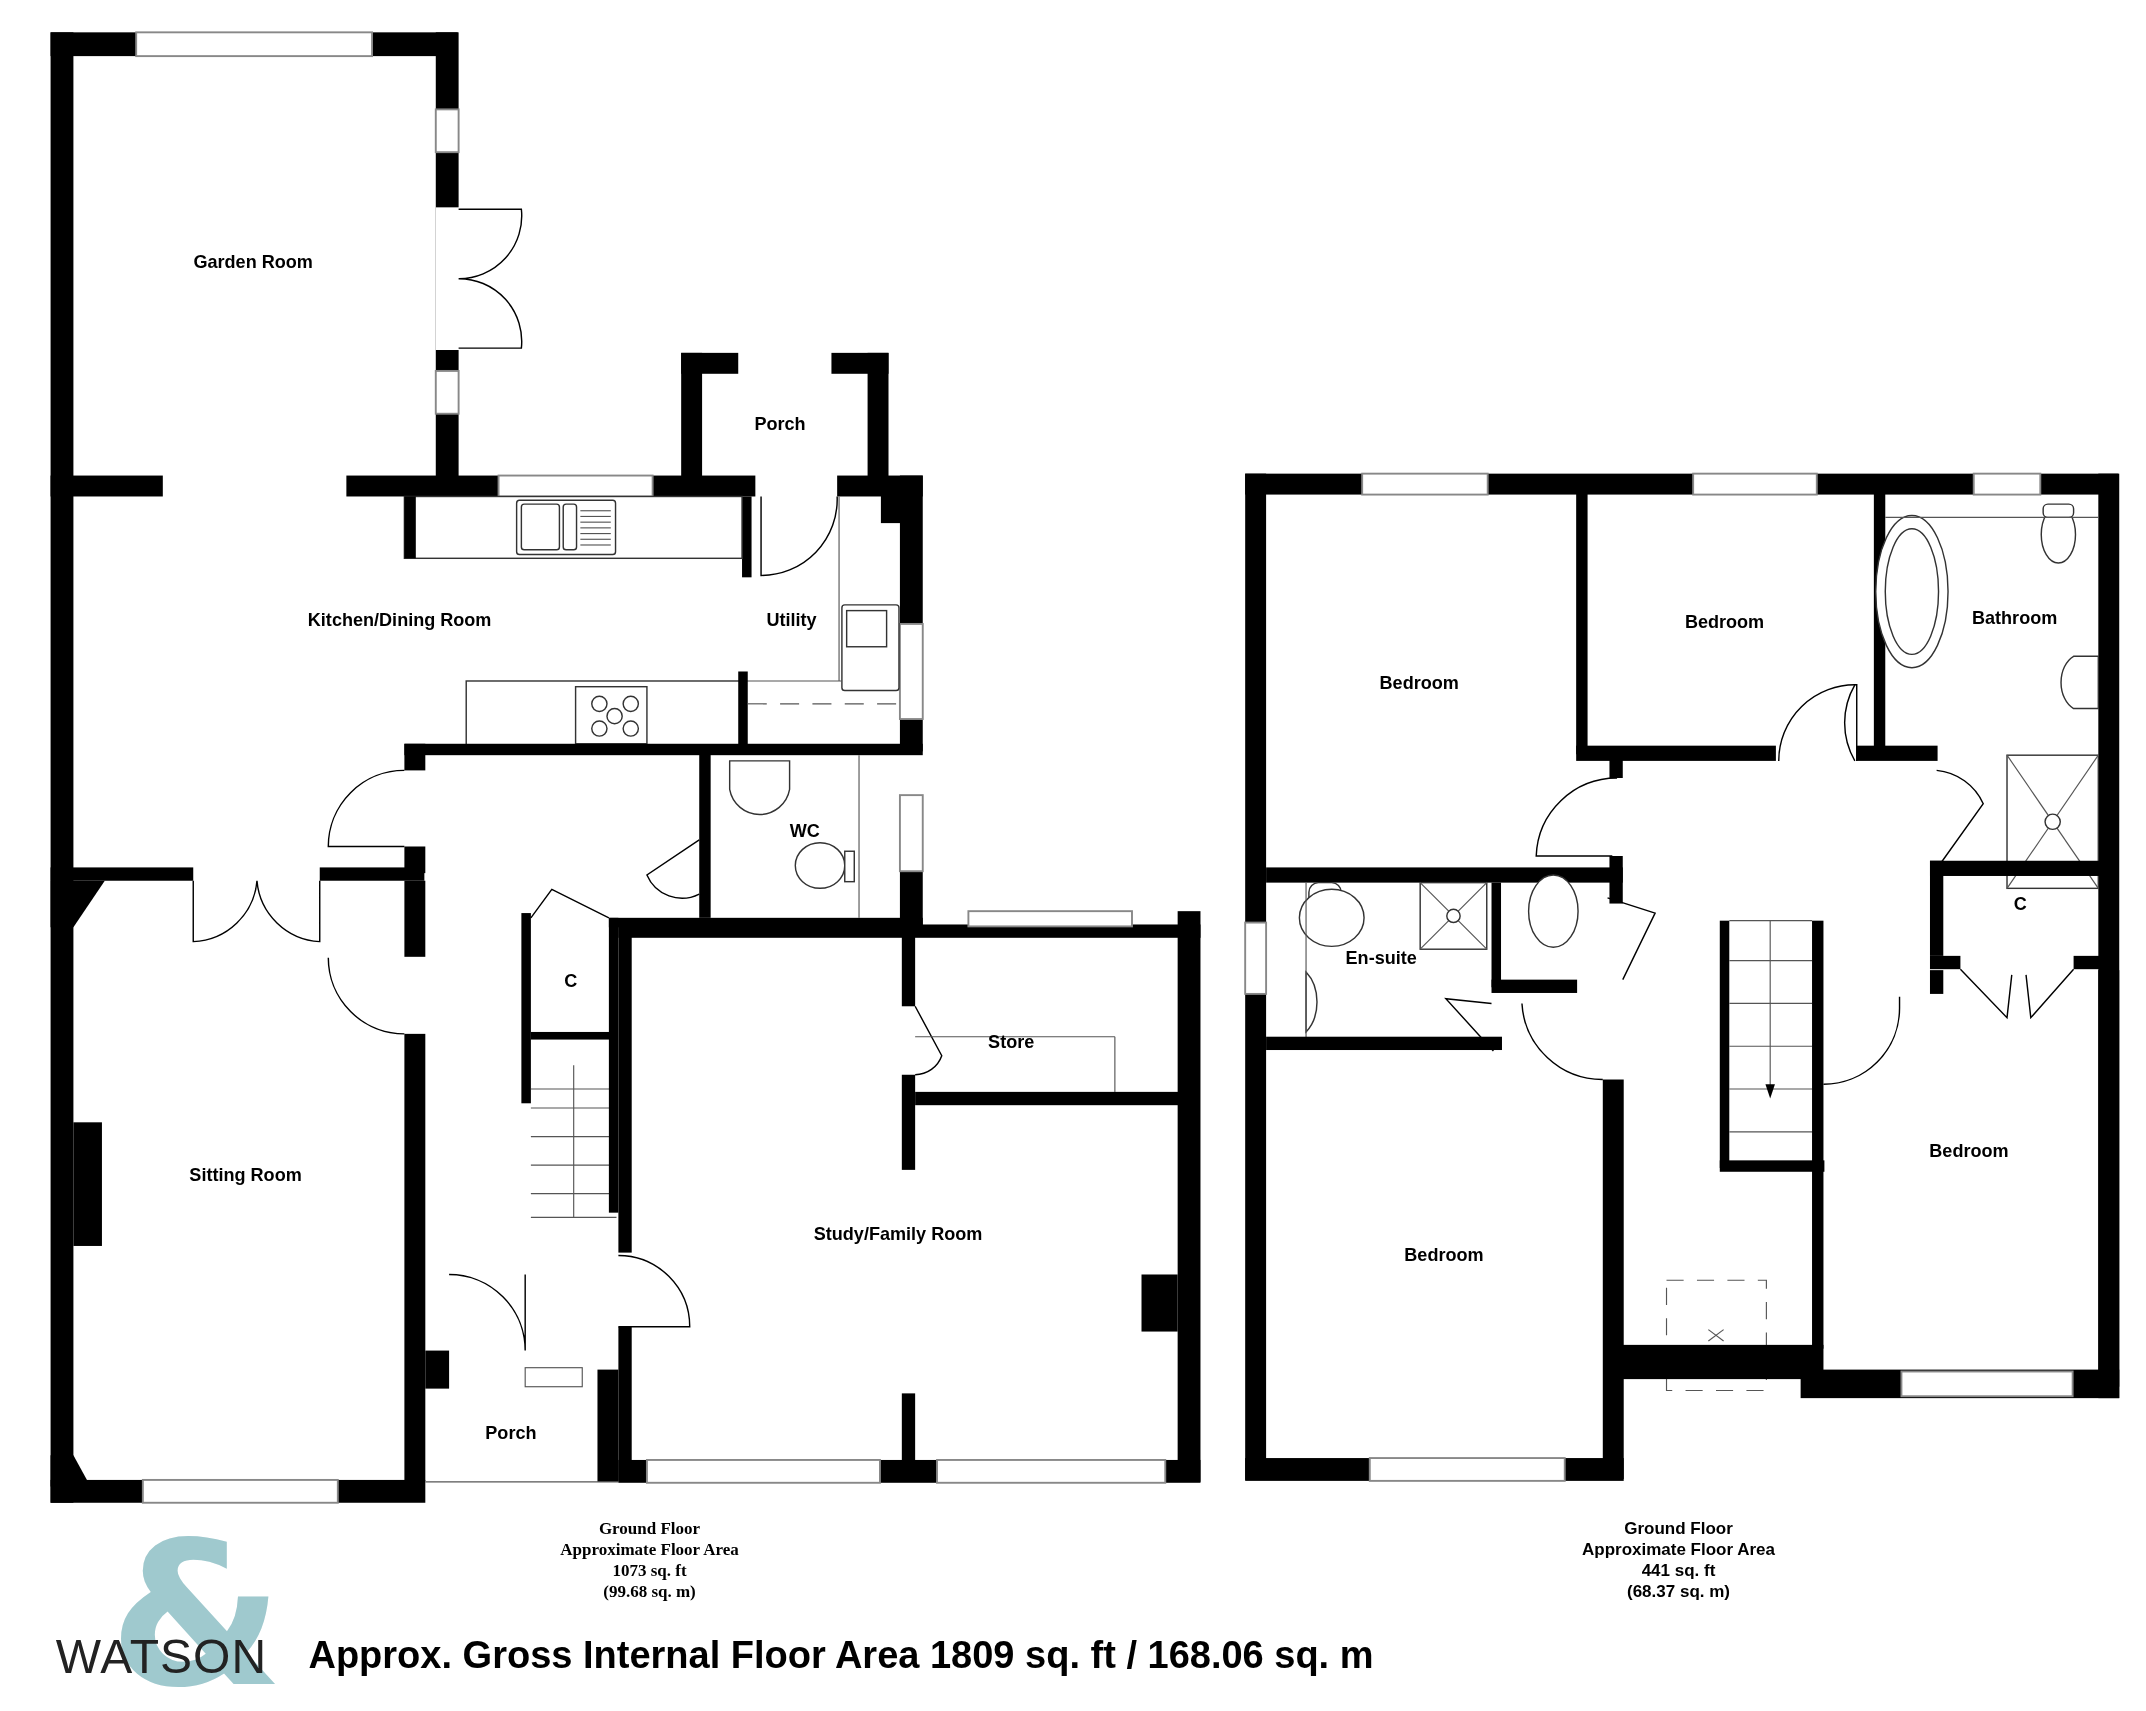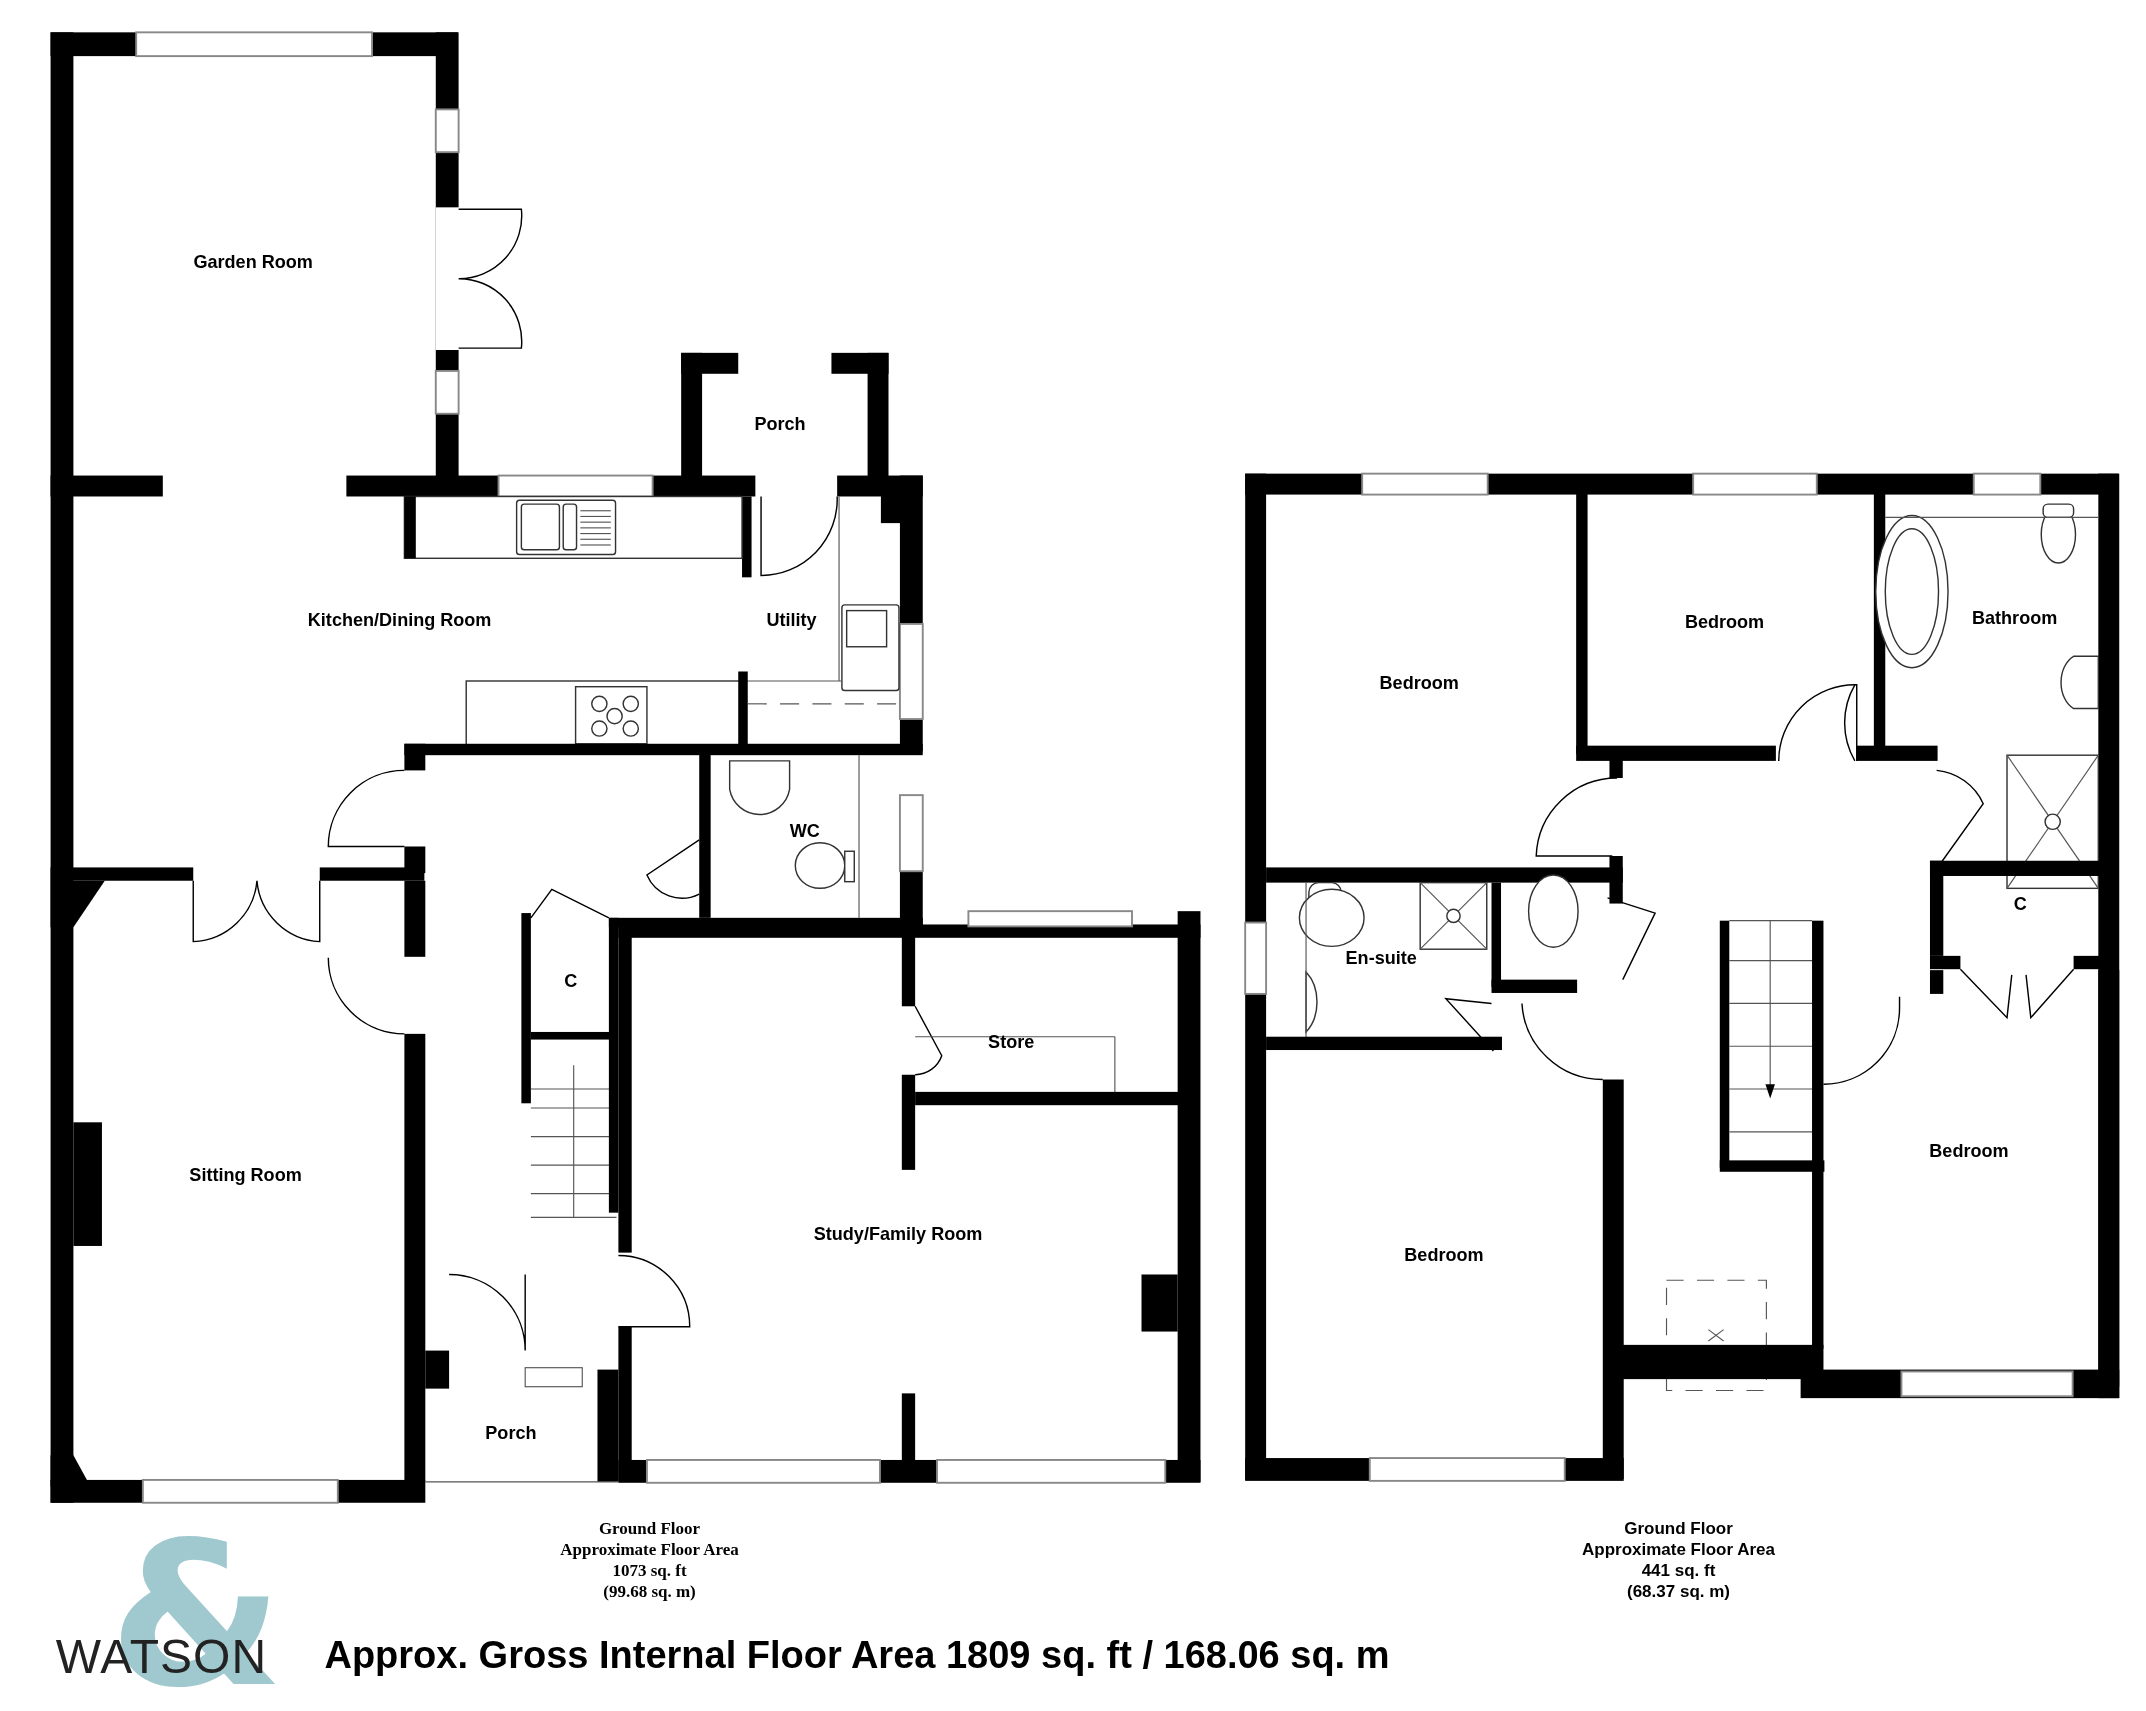--- a/index.html
+++ b/index.html
@@ -5,21 +5,21 @@
   html,body{margin:0;padding:0;background:#fff;}
   body{width:2147px;height:1712px;position:relative;overflow:hidden;font-family:"Liberation Sans",sans-serif;}
   svg{position:absolute;left:0;top:0;}
   .wall{fill:#000;}
   .win{fill:#fff;stroke:#888;stroke-width:2;}
   .line{fill:none;stroke:#000;stroke-width:1.5;}
   .thin{fill:none;stroke:#555;stroke-width:1.2;}
   .fx{fill:#fff;stroke:#333;stroke-width:1.5;}
   .room-label{font-family:"Liberation Sans",sans-serif;font-weight:bold;font-size:19px;fill:#000;text-anchor:middle;}
   .caption{position:absolute;text-align:center;font-weight:bold;font-size:17px;line-height:21px;color:#000;font-family:"Liberation Sans",sans-serif;}
-  .total{position:absolute;left:16px;width:1682px;top:1634px;text-align:center;font-weight:bold;font-size:38px;color:#000;font-family:"Liberation Sans",sans-serif;}
+  .total{position:absolute;left:0;width:1682px;top:1634px;text-align:center;font-weight:bold;font-size:38px;color:#000;font-family:"Liberation Sans",sans-serif;}
   .logo{position:absolute;left:52px;top:1541px;width:228px;height:152px;}
   .logo .amp{position:absolute;left:57px;top:-21px;font-size:200px;line-height:190px;color:#9fc9ce;font-family:"DejaVu Sans",sans-serif;font-weight:bold;}
   .logo .l1,.logo .l2{position:absolute;left:3.8px;font-size:48px;letter-spacing:1px;color:#222;font-family:"Liberation Sans",sans-serif;}
   .logo .l1{top:38px;}
   .logo .l2{top:88px;}
 </style>
 </head>
 <body>
 
 <svg width="2147" height="1712" viewBox="0 0 2257 1800" xmlns="http://www.w3.org/2000/svg">

